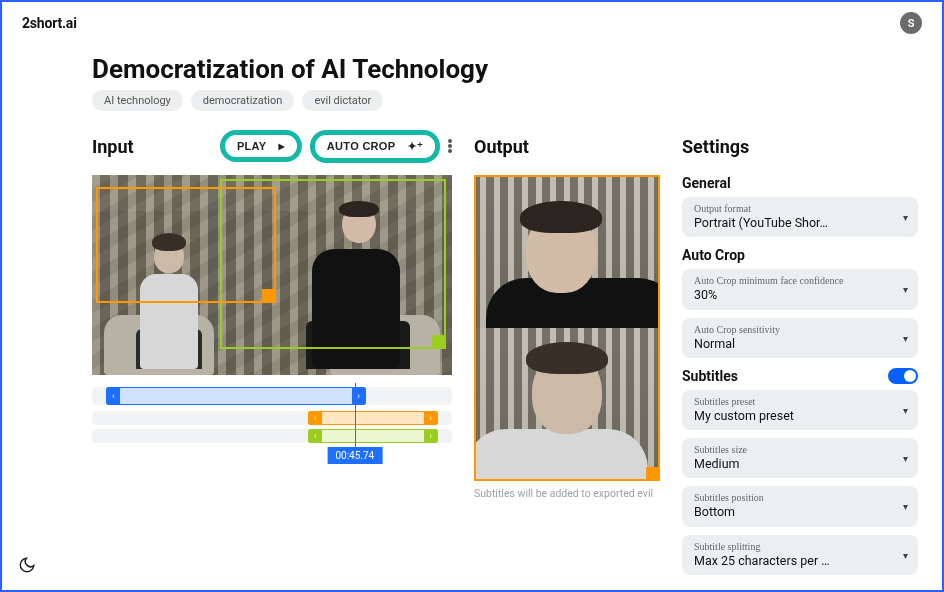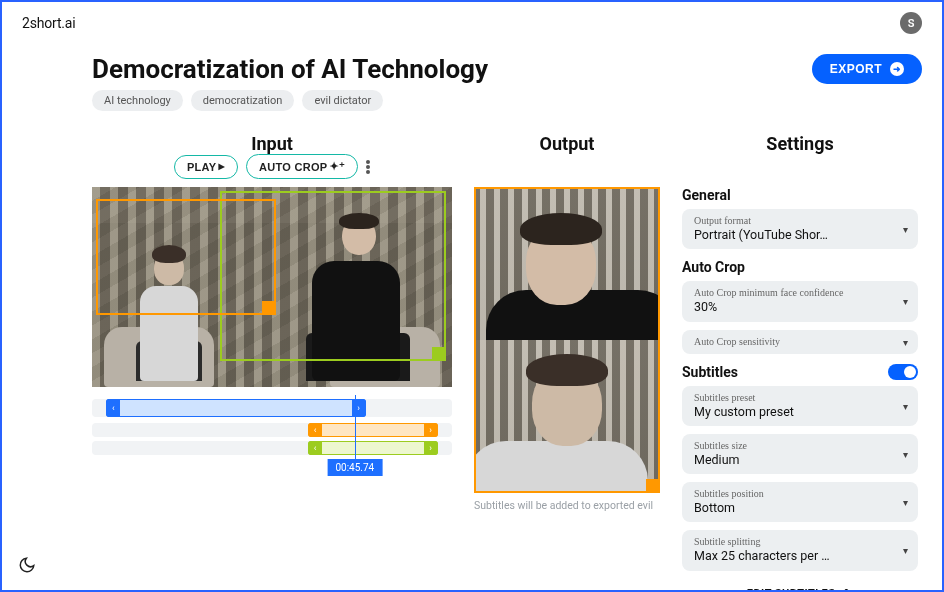--- a/index.html
+++ b/index.html
@@ -12,21 +12,21 @@
     position: relative;
     overflow: hidden;
     color: #111;
   }
   
   .topbar {
     display:flex; align-items:center; justify-content:space-between;
     padding: 6px 20px 0 20px;
     height: 36px;
   }
-  .logo { font-weight: 400; font-size: 14px; letter-spacing: -0.2px; }
+  .logo { font-weight: 700; font-size: 14px; letter-spacing: -0.2px; }
   .avatar {
     width: 22px; height:22px; border-radius:50%;
     background:#6b6b6b; color:#fff;
     display:flex; align-items:center; justify-content:center;
     font-size: 11px; font-weight:600;
   }
   .content {
     padding: 16px 20px 0 90px;
     display:flex; flex-direction:column;
     height: calc(100% - 36px);
@@ -50,28 +50,28 @@
     display:flex; align-items:center; justify-content:center;
     color:#0561ff; font-size:9px;
   }
   .cols {
     display:flex; gap:22px; margin-top:22px;
     height: 100%;
   }
   .col-input { width: 360px; flex:none; }
   .col-output { width: 186px; flex:none; }
   .col-settings { flex:1; overflow:hidden; padding-right:4px; }
-  .panel-header { display:flex; align-items:center; justify-content:space-between; margin-bottom:28px; height:26px;flex-direction:column; }
+  .panel-header { display:flex; align-items:center; justify-content:space-between; margin-bottom:16px; height:26px; }
   h2 { font-size: 18px; font-weight:700; margin:0; }
   .input-actions { display:flex; gap:8px; align-items:center; }
   .pill-btn {
-    border:1px solid #14b8a6; background:#fff; color:#222;
+    border:5px solid #14b8a6; background:#fff; color:#222;
     padding:5px 12px; border-radius:16px;
     font-size:11px; font-weight:600; letter-spacing:0.3px;
-    display:flex; align-items:center; gap:2px;
+    display:flex; align-items:center; gap:12px;
     cursor:pointer;
   }
   .pill-btn .tri { font-size:8px; }
   .kebab { width:4px; height:18px; display:flex; flex-direction:column; justify-content:space-between; padding:2px 0; cursor:pointer; }
   .kebab span { width:4px; height:4px; border-radius:50%; background:#555; }
 
   
   .frame {
     width:100%; height:200px; background:#555; position:relative; overflow:hidden;
   }
@@ -261,24 +261,20 @@
 <div class="content">
   <div class="title-row">
     <div>
       <h1>Democratization of AI Technology</h1>
       <div class="tags">
         <span class="tag">AI technology</span>
         <span class="tag">democratization</span>
         <span class="tag">evil dictator</span>
       </div>
     </div>
-    <button class="export-btn">
-      <span>EXPORT</span>
-      <span class="circ">➜</span>
-    </button>
   </div>
 
   <div class="cols">
 
     <div class="col-input">
       <div class="panel-header">
         <h2>Input</h2>
         <div class="input-actions">
           <button class="pill-btn">
             <span>PLAY</span>
@@ -377,20 +373,21 @@
       <div class="sect-title">
           <span>Auto Crop</span>
         </div>
       <div class="setting">
         <div class="lbl">Auto Crop minimum face confidence</div>
         <div class="val">30%</div>
         <span class="chev">▾</span>
       </div>
       <div class="setting">
         <div class="lbl">Auto Crop sensitivity</div>
+        <div class="val">Normal</div>
         <span class="chev">▾</span>
       </div>
 
       <div class="sect-title">
         <span>Subtitles</span>
         <span class="toggle"></span>
       </div>
       <div class="setting">
         <div class="lbl">Subtitles preset</div>
         <div class="val">My custom preset</div>

